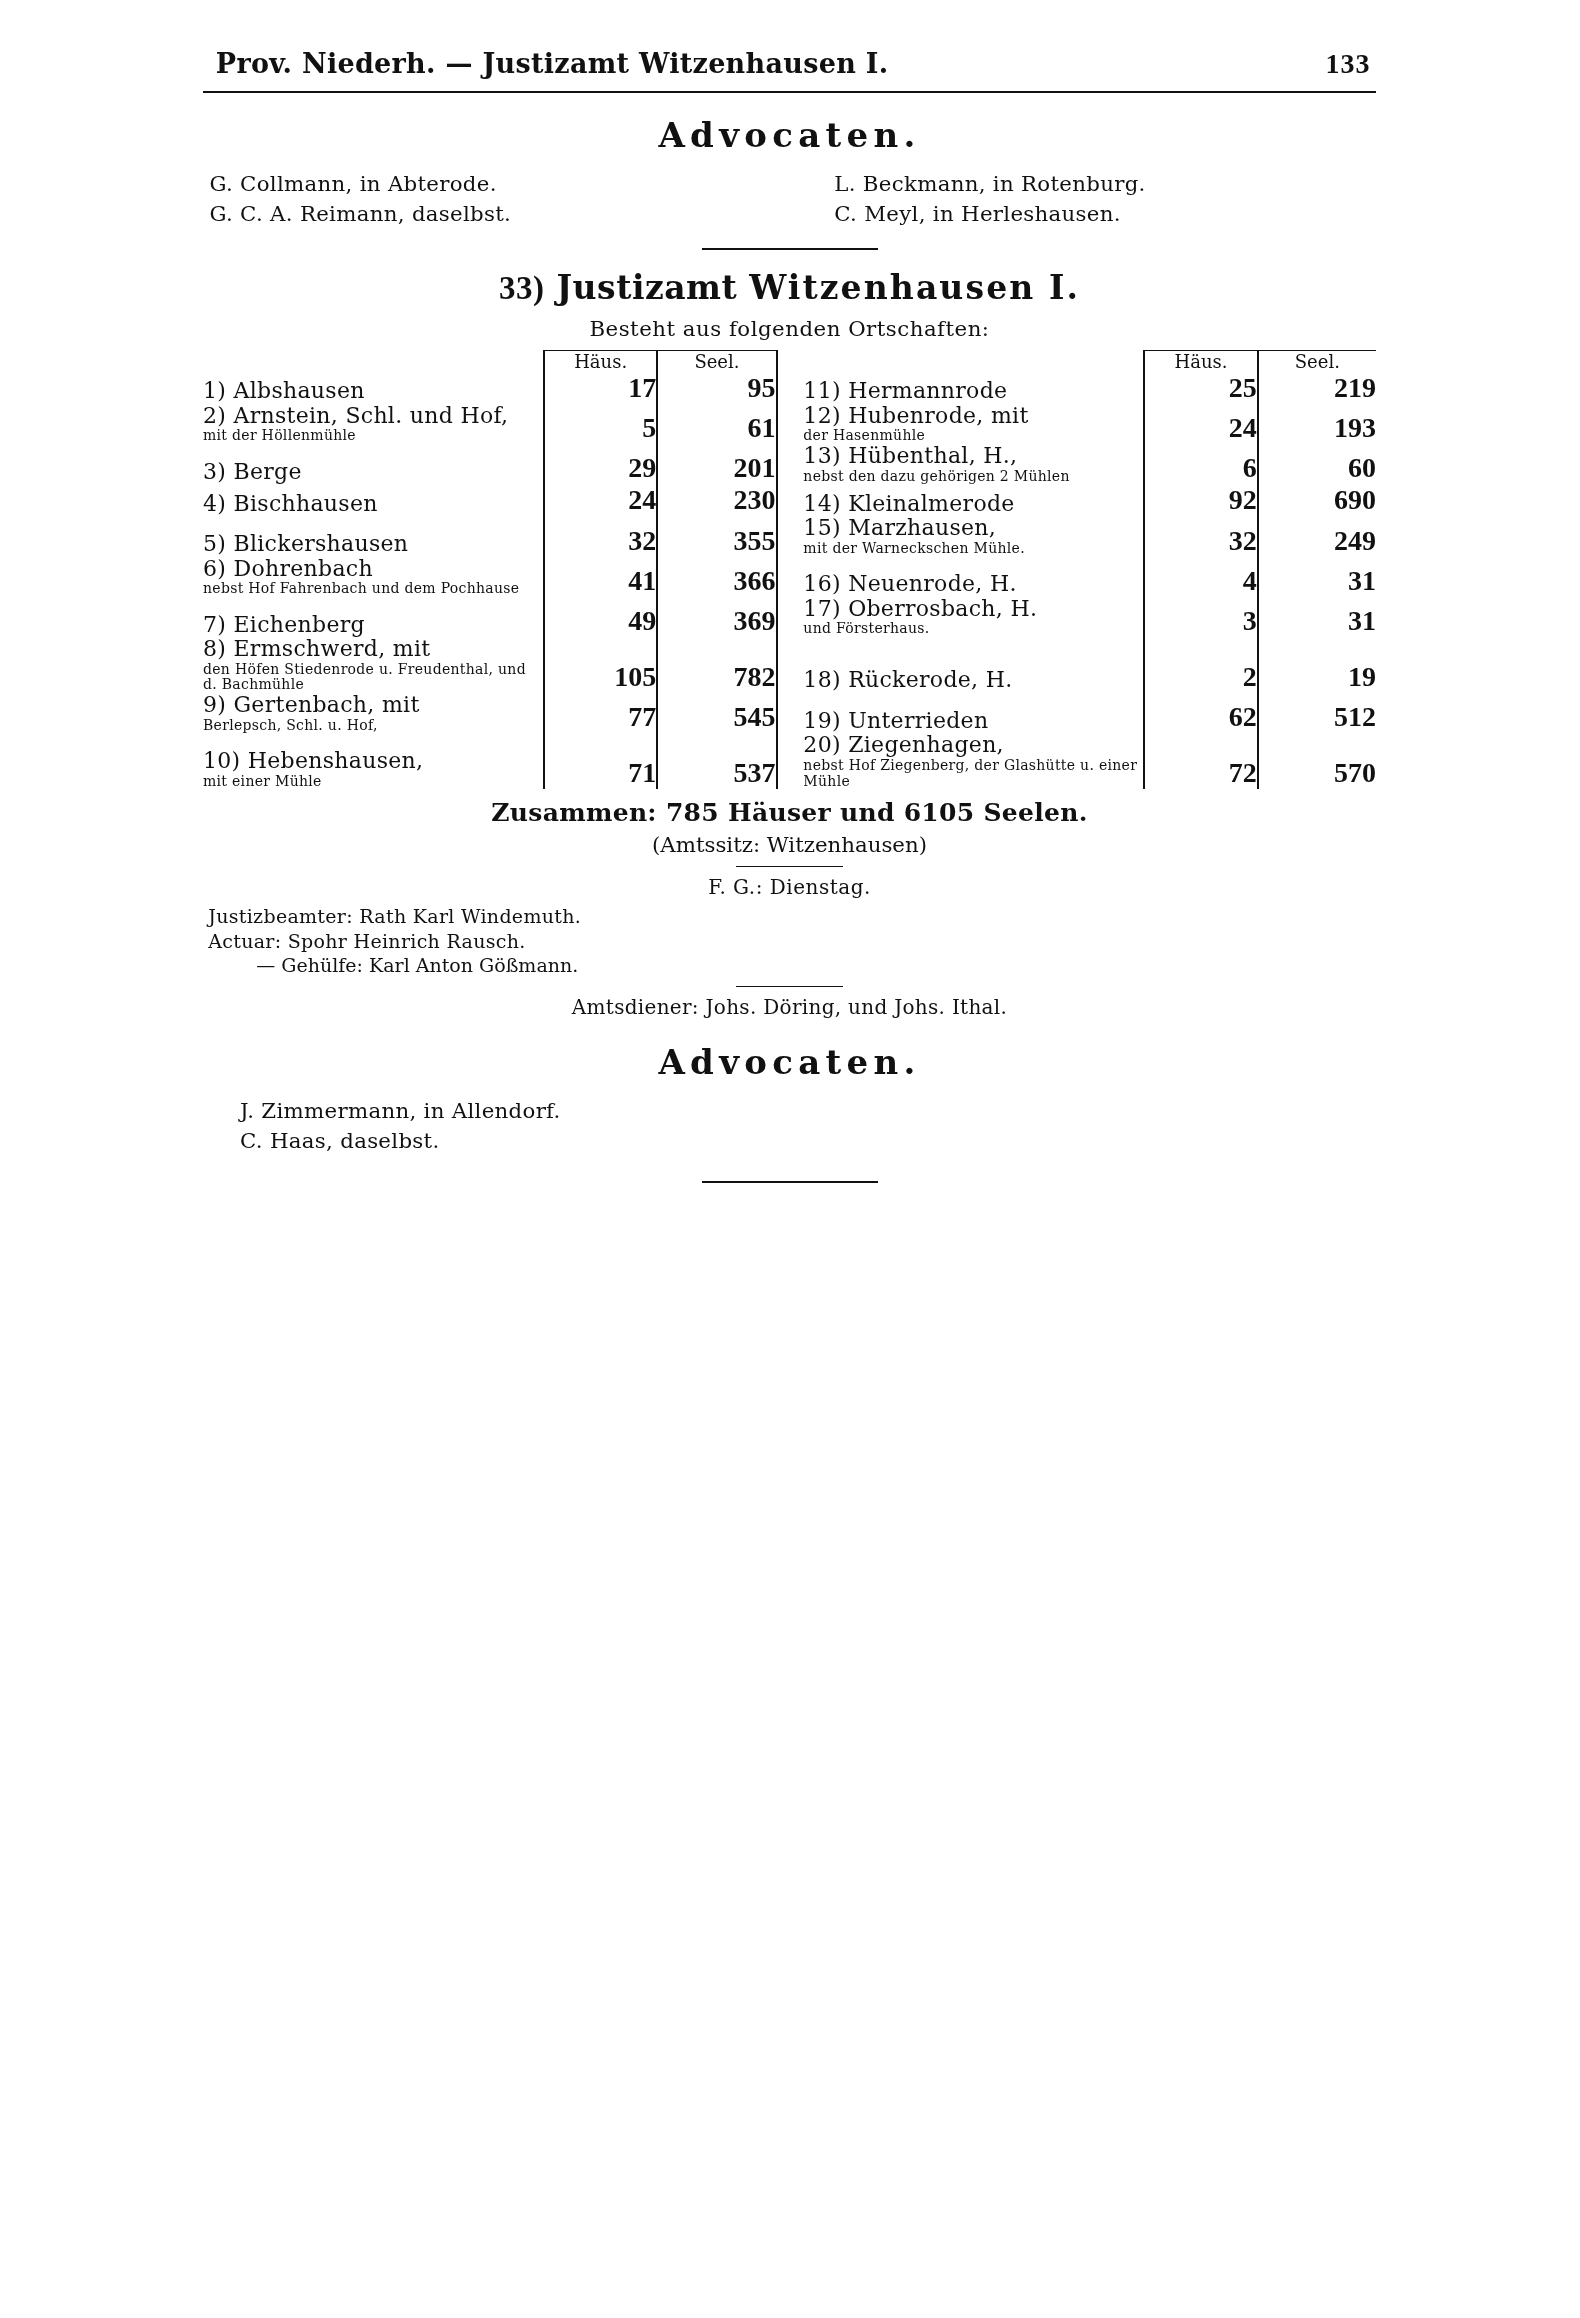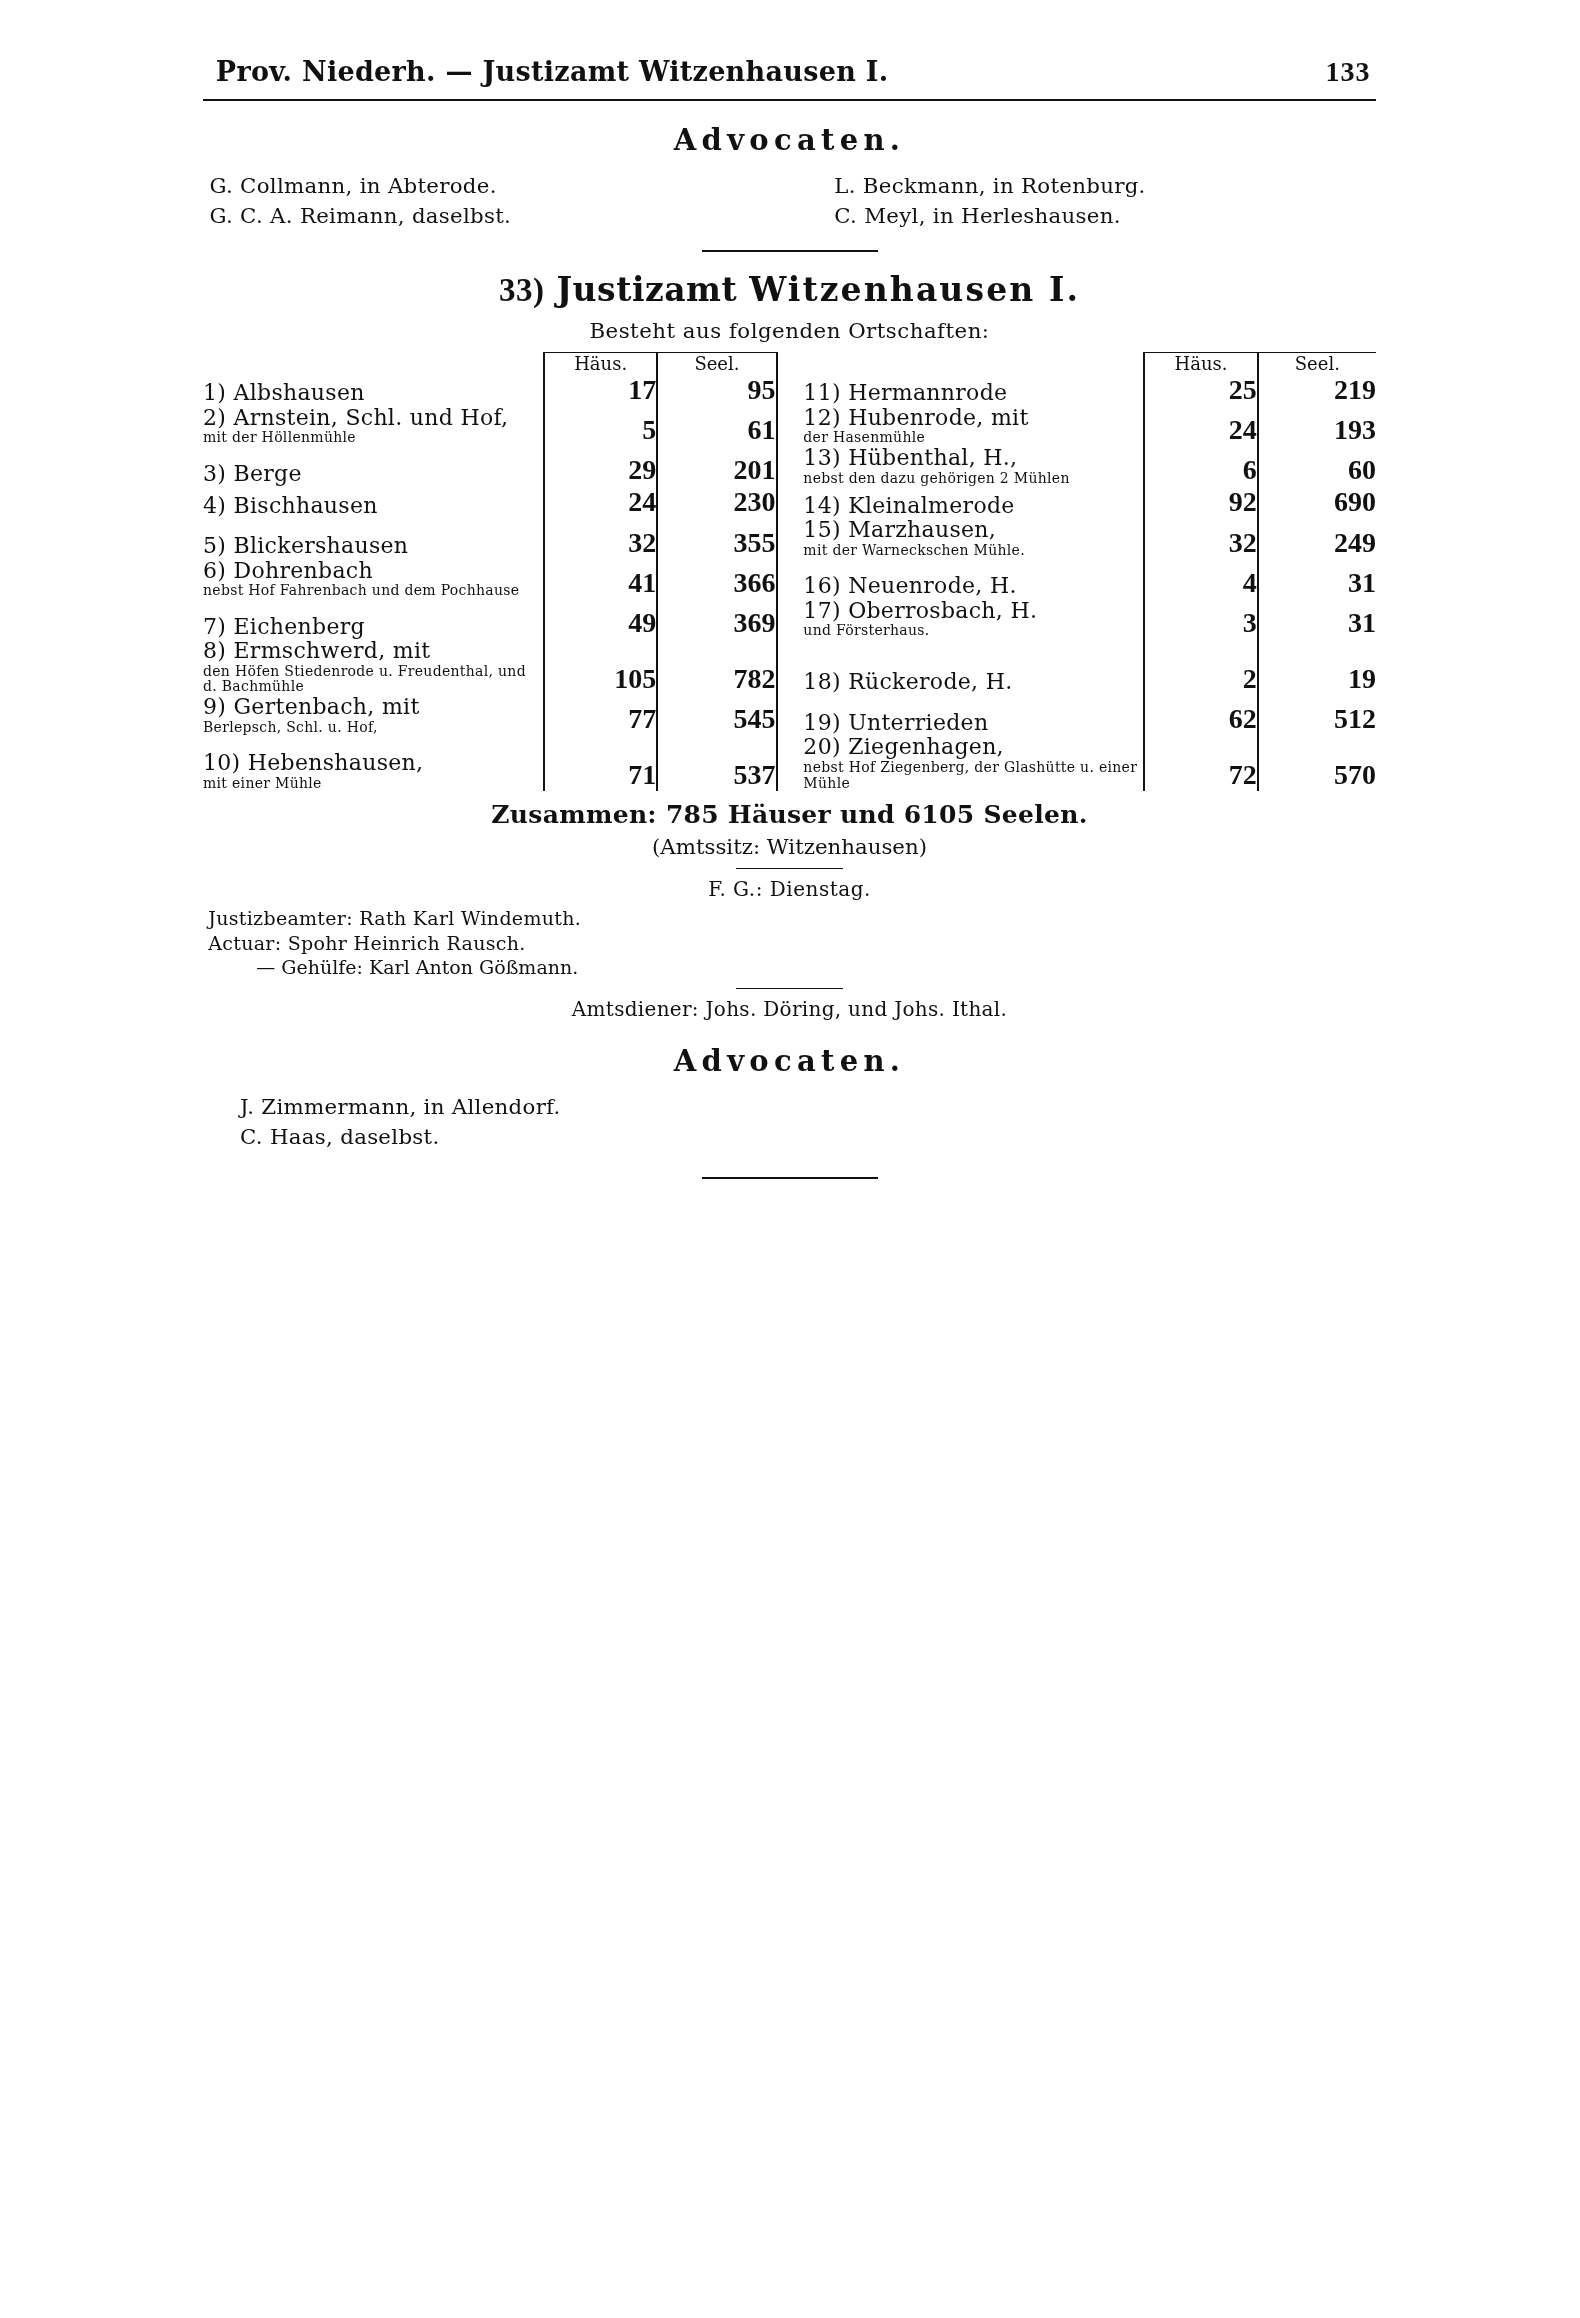--- a/index.html
+++ b/index.html
@@ -18,21 +18,21 @@
   .page {
     position: relative;
     width: 1581px;
     height: 2319px;
     padding: 0;
     box-sizing: border-box;
   }
   .content {
     position: absolute;
     left: 203px;
-    top: 56px;
+    top: 48px;
     width: 1173px;
   }
 
   
   .running-head {
     display: flex;
     align-items: baseline;
     justify-content: space-between;
     font-size: 27px;
     letter-spacing: 0.3px;
@@ -50,21 +50,21 @@
   }
   .rule-thick {
     border-top: 2.7px solid #111;
     margin: 10.7px 0 0 0;
     width: 100%;
   }
 
   
   .section-head {
     text-align: center;
-    font-size: 29px;
+    font-size: 34px;
     font-weight: 700;
     letter-spacing: 5.3px;
     margin: 22.4px 0 14px 0;
   }
   .big-head {
     text-align: center;
     font-size: 33px;
     font-weight: 700;
     margin: 14px 0 9.6px 0;
     letter-spacing: 0.5px;

